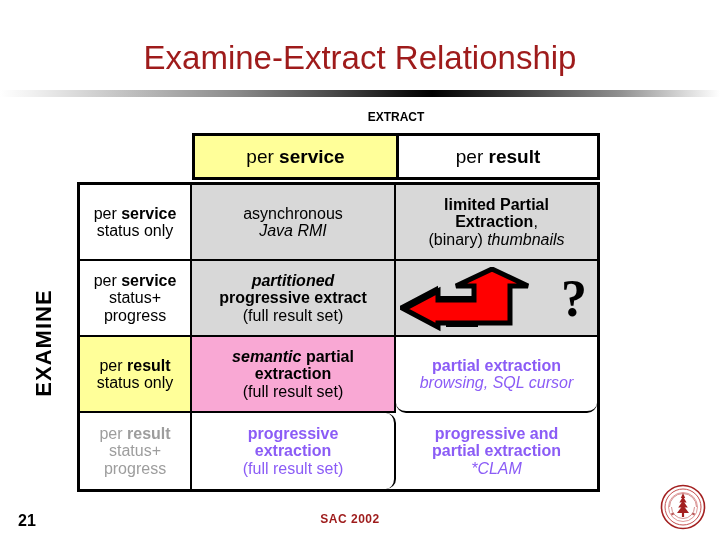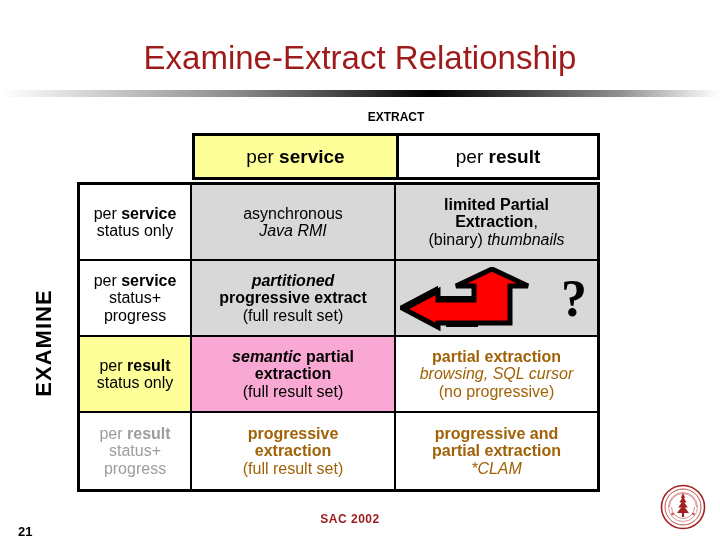--- a/index.html
+++ b/index.html
@@ -131,21 +131,21 @@
   
   .rowhead { font-size: 16px; color: #000000; }
   .rowhead .b { font-weight: bold; }
   .rowhead.muted { color: #9d9d9d; }
 
   
   .body-cell { font-size: 16px; color: #000000; }
   .body-cell .b  { font-weight: bold; }
   .body-cell .i  { font-style: italic; }
   .body-cell .bi { font-weight: bold; font-style: italic; text-align: right; }
-  .body-cell.muted { color: #a16207; }
+  .body-cell.muted { color: #8b5cf6; border-radius: 10px; }
 
   
   .bg-white  { background: #ffffff; }
   .bg-gray   { background: #d8d8d8; }
   .bg-lyel   { background: #ffff99; }
   .bg-yel    { background: #f9a8d4; }
 
   
   #arrow-cell { padding: 0; }
   #bent-arrow {
@@ -165,24 +165,23 @@
     line-height: 1;
     color: #000000;
     font-family: "Liberation Serif", serif;
   }
 
   
   #page-number {
     position: absolute;
     left: 18px;
     top: 512px;
-    font-size: 13px;
-    font-weight: bold;
-    color: #000000;
-    margin-top: 12px;
+    font-size: 16px;
+    font-weight: bold;
+    color: #000000;
   }
   #conference-label {
     position: absolute;
     left: 0;
     top: 512px;
     width: 700px;
     text-align: center;
     font-size: 12px;
     font-weight: bold;
     color: #9e1b1b;
@@ -251,21 +250,20 @@
     <span class="line">status only</span>
   </div>
   <div class="cell body-cell bg-yel">
     <span class="line"><span class="bi">semantic</span><span class="b"> partial</span></span>
     <span class="line b">extraction</span>
     <span class="line">(full result set)</span>
   </div>
   <div class="cell body-cell bg-white muted lastcol">
     <span class="line b">partial extraction</span>
     <span class="line i">browsing, SQL cursor</span>
-    <span class="line">(no progressive)</span>
   </div>
 
   <div class="cell rowhead bg-white muted lastrow">
     <span class="line"><span>per </span><span class="b">result</span></span>
     <span class="line">status+</span>
     <span class="line">progress</span>
   </div>
   <div class="cell body-cell bg-white muted lastrow">
     <span class="line b">progressive</span>
     <span class="line b">extraction</span>

